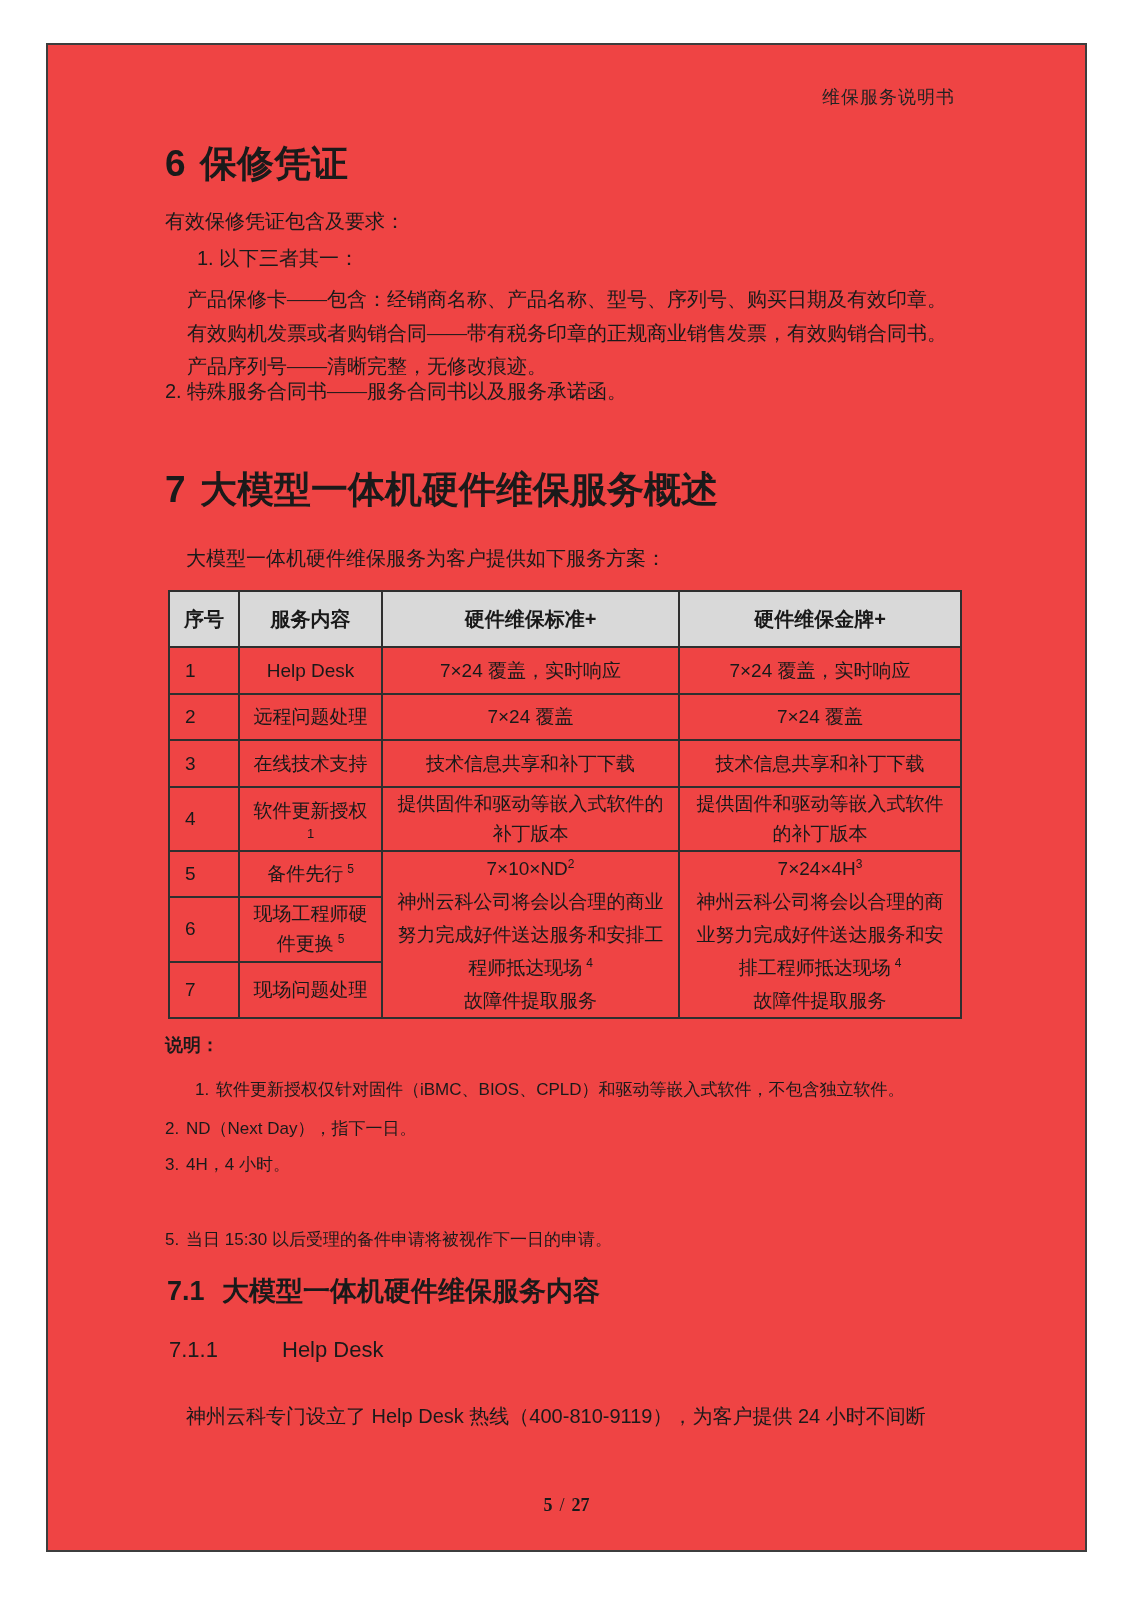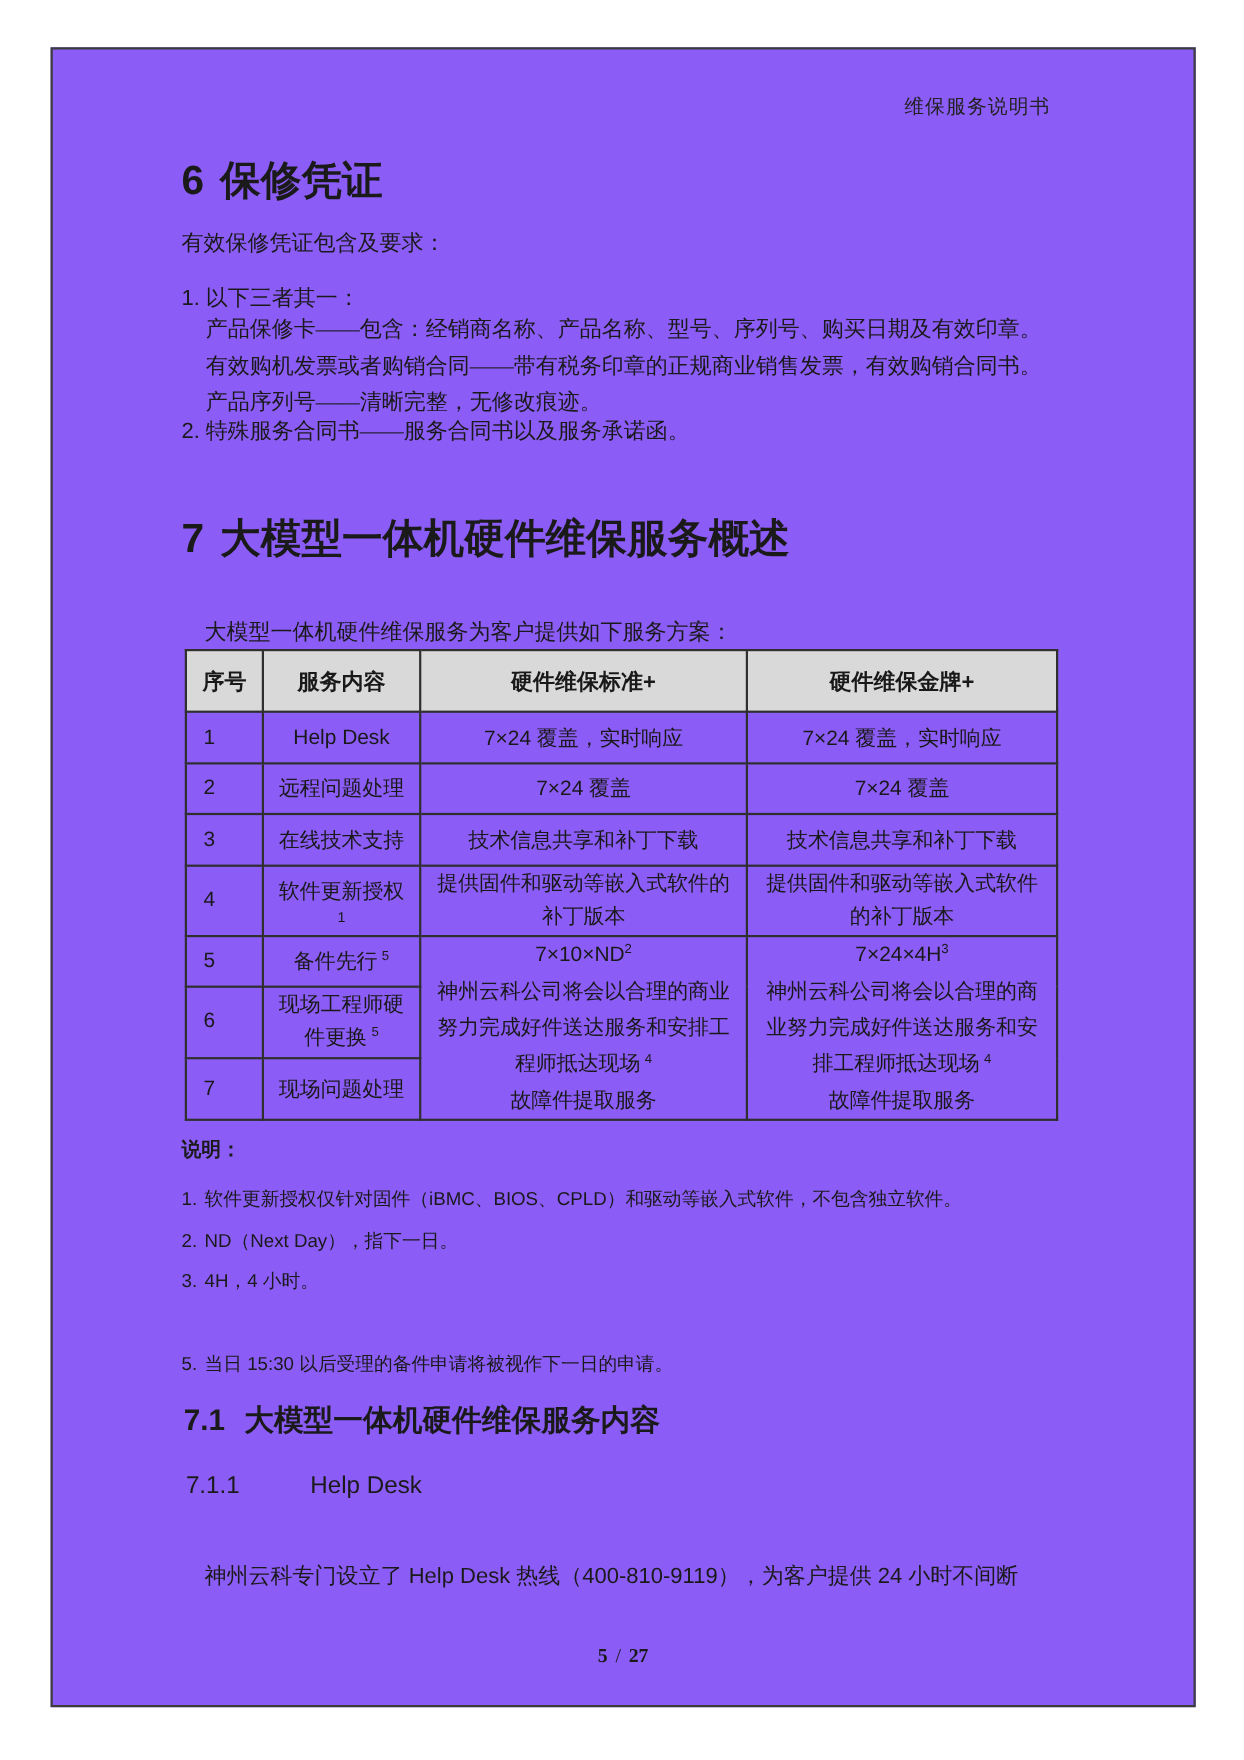--- a/index.html
+++ b/index.html
@@ -3,21 +3,21 @@
 <meta charset="utf-8">
 <style>
   html,body{margin:0;padding:0;}
   body{
     width:1131px;height:1600px;background:#ffffff;position:relative;
     font-family:"Liberation Sans","DejaVu Sans",sans-serif;color:#1a1a1a;
     -webkit-font-smoothing:antialiased;
   }
   .page-frame{
     position:absolute;left:46px;top:43px;width:1041px;height:1509px;
-    border:2px solid #3d3d3d;box-sizing:border-box;background:#8b5cf6;
+    border:2px solid #3d3d3d;box-sizing:border-box;background:#ef4444;
   }
   .serif{font-family:"Liberation Serif","DejaVu Serif",serif;}
   .doc-header{position:absolute;top:40px;right:130px;font-size:18px;color:#222;letter-spacing:1px;}
   .h-l1{position:absolute;left:117px;font-size:37px;font-weight:bold;white-space:nowrap;}
   .hnum{display:inline-block;}
   .w35{width:35px;}
   .w55{width:55px;}
   .w113{width:113px;}
   .body-text{position:absolute;font-size:20px;line-height:33px;white-space:nowrap;}
   .list-row{position:absolute;left:117px;font-size:20px;white-space:nowrap;}
@@ -31,38 +31,38 @@
   .merged{vertical-align:top;padding-top:3px;}
   .merged div{line-height:33px;}
   sup{font-size:12px;vertical-align:super;line-height:0;}
   sup.gap{margin-left:4px;}
   .supline{line-height:16px !important;font-size:13px;}
   .notes-label{position:absolute;left:117px;font-size:18px;font-weight:bold;}
   .note-row{position:absolute;left:117px;font-size:17px;white-space:nowrap;}
   .note-row .lnum{display:inline-block;width:21px;}
   .h-71{position:absolute;left:119px;font-size:27px;font-weight:bold;white-space:nowrap;}
   .h-711{position:absolute;left:121px;font-size:22px;font-weight:normal;white-space:nowrap;}
-  .para{position:absolute;left:138px;font-size:20px;white-space:nowrap;margin-top:16px;}
+  .para{position:absolute;left:138px;font-size:20px;white-space:nowrap;}
   .footer{position:absolute;left:0;right:0;top:1450px;text-align:center;font-size:18px;font-weight:bold;}
   .footer .sep{margin:0 7px;font-weight:normal;}
 </style>
 </head>
 <body>
 
 <div class="page-frame">
 
   <div class="doc-header serif">维保服务说明书</div>
 
   <div class="h-l1" style="top:94px;">
     <span class="hnum w35">6</span><span>保修凭证</span>
   </div>
 
   <div class="body-text serif" style="left:117px;top:160px;">有效保修凭证包含及要求：</div>
 
-  <div class="list-row serif" style="top:212px;">
+  <div class="list-row serif" style="top:200px;margin-left:32px;">
     <span class="lnum">1.</span><span>以下三者其一：</span>
   </div>
 
   <div class="sub-block serif" style="top:238px;">
     <div>产品保修卡——包含：经销商名称、产品名称、型号、序列号、购买日期及有效印章。</div>
     <div>有效购机发票或者购销合同——带有税务印章的正规商业销售发票，有效购销合同书。</div>
     <div>产品序列号——清晰完整，无修改痕迹。</div>
   </div>
 
   <div class="list-row serif" style="top:333px;">
@@ -153,21 +153,21 @@
       </tr>
       <tr style="height:56px;">
         <td class="no">7</td>
         <td>现场问题处理</td>
       </tr>
     </tbody>
   </table>
 
   <div class="notes-label" style="top:988px;text-align:right;">说明：</div>
 
-  <div class="note-row" style="top:1033px;">
+  <div class="note-row" style="top:1033px;margin-left:30px;">
     <span class="lnum">1.</span><span>软件更新授权仅针对固件（iBMC、BIOS、CPLD）和驱动等嵌入式软件，不包含独立软件。</span>
   </div>
   <div class="note-row" style="top:1072px;">
     <span class="lnum">2.</span><span>ND（Next Day），指下一日。</span>
   </div>
   <div class="note-row" style="top:1108px;">
     <span class="lnum">3.</span><span>4H，4 小时。</span>
   </div>
   <div class="note-row" style="top:1183px;">
     <span class="lnum">5.</span><span>当日 15:30 以后受理的备件申请将被视作下一日的申请。</span>

